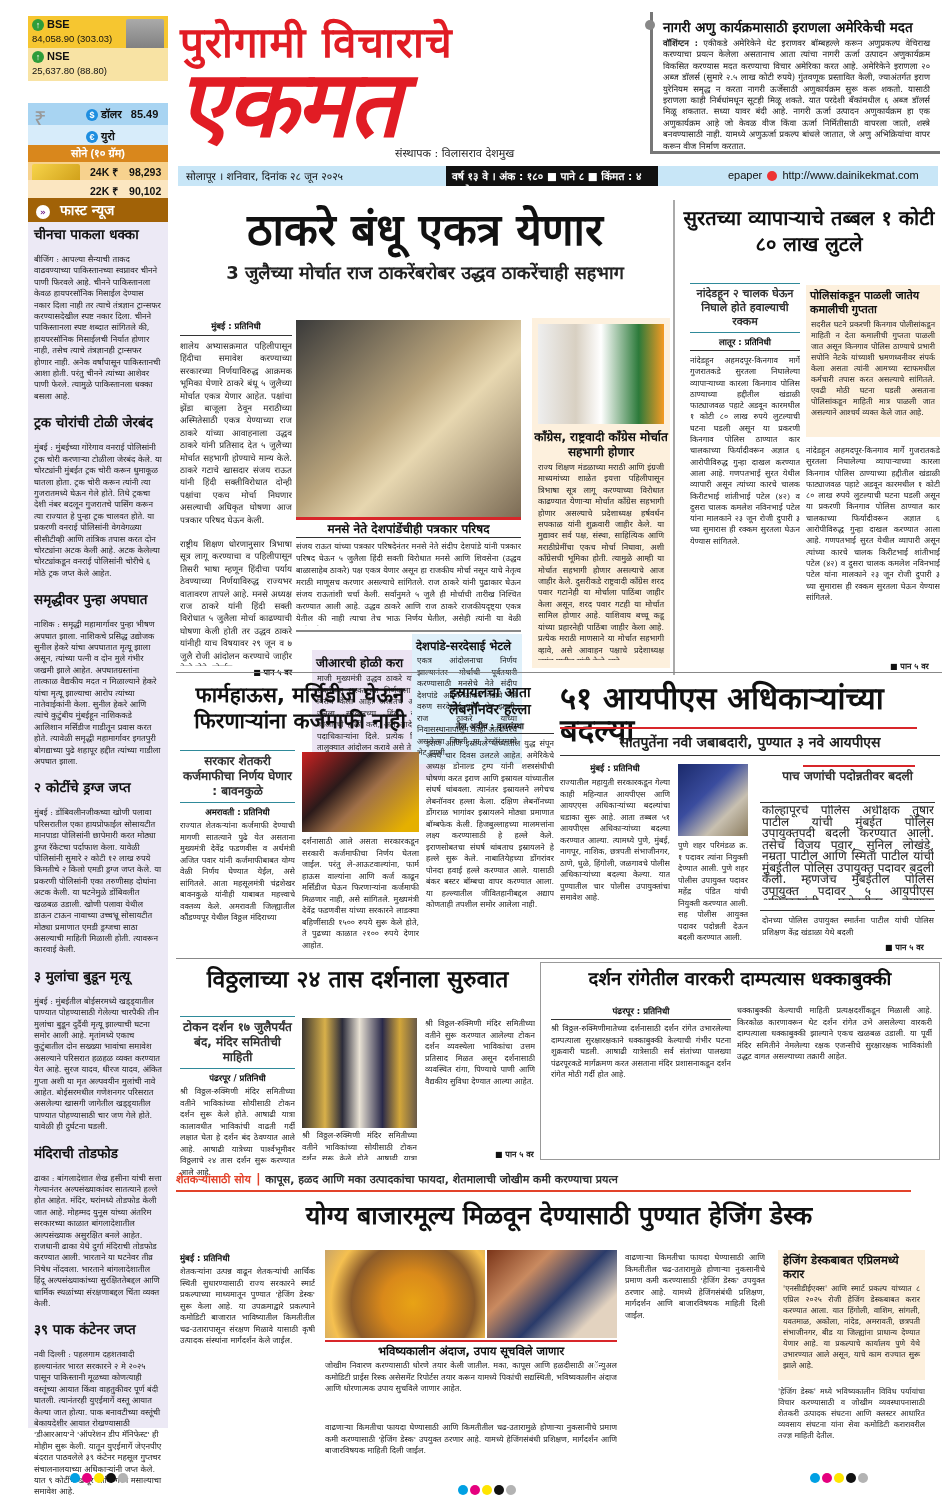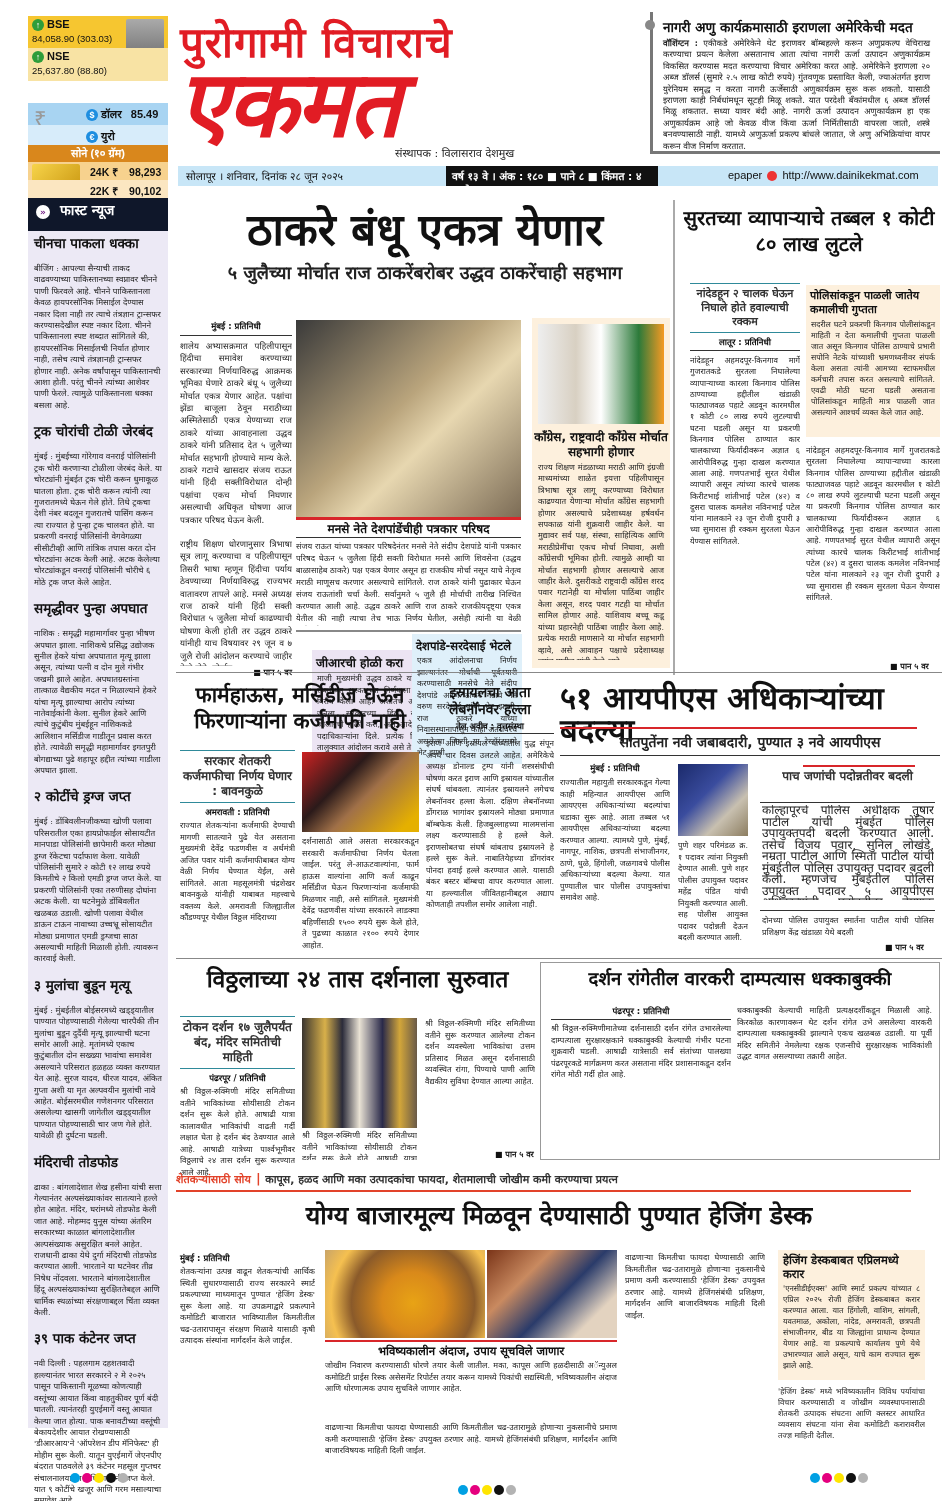--- a/index.html
+++ b/index.html
@@ -23,21 +23,21 @@
 
 #tagline{left:180px;top:12px;font-family:"DejaVu Serif",serif;font-weight:bold;font-size:42px;color:#e11c24;letter-spacing:1px}
 #brand{left:178px;top:58px;font-family:"DejaVu Serif",serif;font-weight:bold;font-style:italic;font-size:92px;color:#e11c24;line-height:92px;letter-spacing:-2px}
 #founder{left:395px;top:145px;font-size:11px;color:#222}
 #dateline{left:178px;top:166px;width:268px;height:20px;background:#c8e6f7;font-size:10.5px;padding:3px 8px;font-weight:normal}
 #issueline{left:446px;top:166px;width:212px;height:20px;background:#111;color:#fff;font-size:10.5px;padding:3px 6px;font-weight:bold}
 #epaper{left:658px;top:166px;width:280px;height:20px;background:#c8e6f7;font-family:"Liberation Sans",sans-serif;font-size:11px;padding:3px 0 0 70px}
 #topbox{left:650px;top:12px;width:290px;height:142px;border-left:3px solid #777;border-bottom:3px solid #777}
 
 #fast{left:28px;top:198px;width:140px;height:1230px;background:#ece9f5}
-#fast-head{height:33px;background:#0f172a;color:#fff;font-weight:bold;font-size:14px;line-height:24px;padding-left:8px}
+#fast-head{height:24px;background:#a16207;color:#fff;font-weight:bold;font-size:14px;line-height:24px;padding-left:8px}
 .fn-title{font-weight:bold;font-size:13.5px;margin:4px 6px 2px;color:#111;font-family:"DejaVu Sans",sans-serif;line-height:16px}
 .fn-body{font-family:"DejaVu Serif",serif;font-size:8.2px;line-height:11.4px;margin:12px 6px;color:#222}
 
 #h1{left:180px;top:203px;width:490px;font-size:44px;text-align:center;font-weight:bold;line-height:54px}
 #h1sub{left:180px;top:260px;width:490px;font-size:18px;text-align:center;font-weight:bold;color:#222}
 .photo{background:linear-gradient(135deg,#3a3a3a,#b9a47c 45%,#e7d7b0 60%,#7b6b55);}
 .redbar{background:#d8262a;height:3px}
 .caption{font-size:12px;font-weight:bold;text-align:center}
 .pinkbox{background:#ece4f3}
 .bluebox{background:#dff0fa}
@@ -112,21 +112,21 @@
       <div class="fn-title">मंदिराची तोडफोड</div>
       <div class="fn-body">ढाका : बांगलादेशात शेख हसीना यांची सत्ता गेल्यानंतर अल्पसंख्याकांवर सातत्याने हल्ले होत आहेत. मंदिर, घरांमध्ये तोडफोड केली जात आहे. मोहम्मद युनूस यांच्या अंतरिम सरकारच्या काळात बांगलादेशातील अल्पसंख्याक असुरक्षित बनले आहेत. राजधानी ढाका येथे दुर्गा मंदिराची तोडफोड करण्यात आली. भारताने या घटनेवर तीव्र निषेध नोंदवला. भारताने बांगलादेशातील हिंदू अल्पसंख्याकांच्या सुरक्षिततेबद्दल आणि धार्मिक स्थळांच्या संरक्षणाबद्दल चिंता व्यक्त केली.</div>
       <div class="fn-title">३९ पाक कंटेनर जप्त</div>
       <div class="fn-body">नवी दिल्ली : पहलगाम दहशतवादी हल्ल्यानंतर भारत सरकारने २ मे २०२५ पासून पाकिस्तानी मूळच्या कोणत्याही वस्तूंच्या आयात किंवा वाहतुकीवर पूर्ण बंदी घातली. त्यानंतरही युएईमार्गे वस्तू आयात केल्या जात होत्या. पाक बनावटीच्या वस्तूंची बेकायदेशीर आयात रोखण्यासाठी 'डीआरआय'ने 'ऑपरेशन डीप मॅनिफेस्ट' ही मोहीम सुरू केली. यातून युएईमार्गे जेएनपीए बंदरात पाठवलेले ३९ कंटेनर महसूल गुप्तचर संचालनालयाच्या अधिकाऱ्यांनी जप्त केले. यात ९ कोटींचे खजूर आणि गरम मसाल्याचा समावेश आहे.</div>
       <div class="fn-title">सिलिंडरमधून दारू तस्करी</div>
       <div class="fn-body">पाटणा : बिहारमध्ये दारूबंदी आहे. गोपालगंजमध्ये एका तस्कराने सिलिंडरमध्ये दारूची तस्करी केल्याचा प्रकार समोर आला. ही घटना कुचायकोट येथील मैरवा पुलाजवळ घडली. पोलिसांनी सिलिंडरमधून १५ लिटर परदेशी दारूच्या बॉटल जप्त केल्या. उत्तर प्रदेशातून दारू तस्करी करून ती बिहारमध्ये आणण्यात येत होती. यासंबंधी खबऱ्याकडून माहिती मिळाली. त्यानंतर पोलिसांनी कारवाई केली आणि तस्कराला अटक केली.</div>
     </div>
 </div>
 
 <div id="h1" class="abs hd">ठाकरे बंधू एकत्र येणार</div>
-<div id="h1sub" class="abs hd">५ जुलैच्या मोर्चात राज ठाकरेंबरोबर उद्धव ठाकरेंचाही सहभाग</div>
+<div id="h1sub" class="abs hd">3 जुलैच्या मोर्चात राज ठाकरेंबरोबर उद्धव ठाकरेंचाही सहभाग</div>
 
 <div class="abs" style="left:180px;top:320px;width:112px">
   <div class="byline">मुंबई : प्रतिनिधी</div>
   <div class="rule" style="margin:4px 0"></div>
   <div class="txt" style="height:196px">शालेय अभ्यासक्रमात पहिलीपासून हिंदीचा समावेश करण्याच्या सरकारच्या निर्णयाविरुद्ध आक्रमक भूमिका घेणारे ठाकरे बंधू ५ जुलैच्या मोर्चात एकत्र येणार आहेत. पक्षांचा झेंडा बाजूला ठेवून मराठीच्या अस्मितेसाठी एकत्र येण्याच्या राज ठाकरे यांच्या आवाहनाला उद्धव ठाकरे यांनी प्रतिसाद देत ५ जुलैच्या मोर्चात सहभागी होण्याचे मान्य केले. ठाकरे गटाचे खासदार संजय राऊत यांनी हिंदी सक्तीविरोधात दोन्ही पक्षांचा एकच मोर्चा निघणार असल्याची अधिकृत घोषणा आज पत्रकार परिषद घेऊन केली.</div>
   <div class="txt" style="height:128px;margin-top:2px">राष्ट्रीय शिक्षण धोरणानुसार त्रिभाषा सूत्र लागू करण्याचा व पहिलीपासून तिसरी भाषा म्हणून हिंदीचा पर्याय ठेवण्याच्या निर्णयाविरुद्ध राज्यभर वातावरण तापले आहे. मनसे अध्यक्ष राज ठाकरे यांनी हिंदी सक्ती विरोधात ५ जुलैला मोर्चा काढण्याची घोषणा केली होती तर उद्धव ठाकरे यांनीही याच विषयावर २९ जून व ७ जुलै रोजी आंदोलन करण्याचे जाहीर केले होते. मोर्चात</div>
   <div style="font-size:8px;text-align:right;font-weight:bold">■ पान ५ वर</div>
 </div>
 
 <div class="abs photo" style="left:296px;top:320px;width:225px;height:198px"></div>

